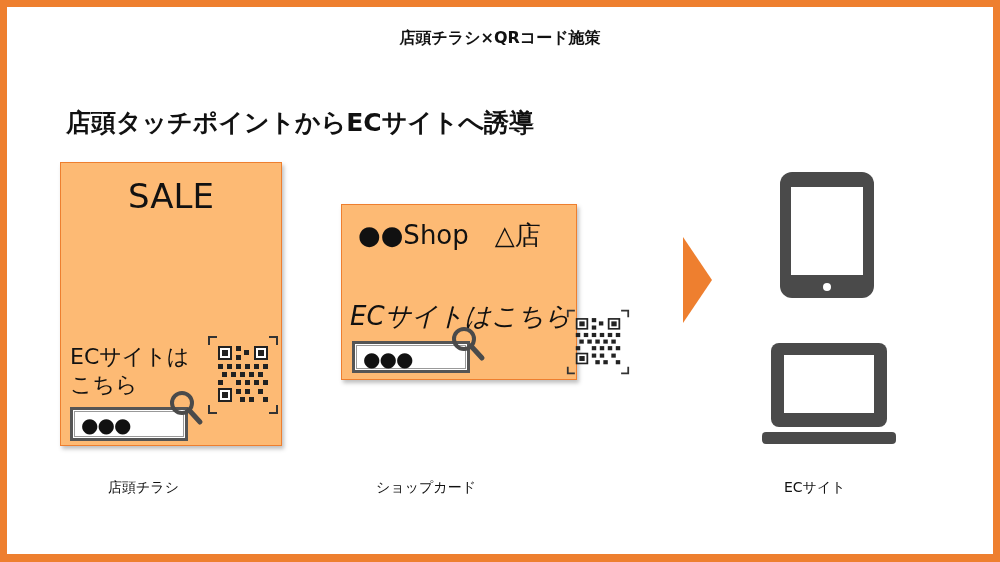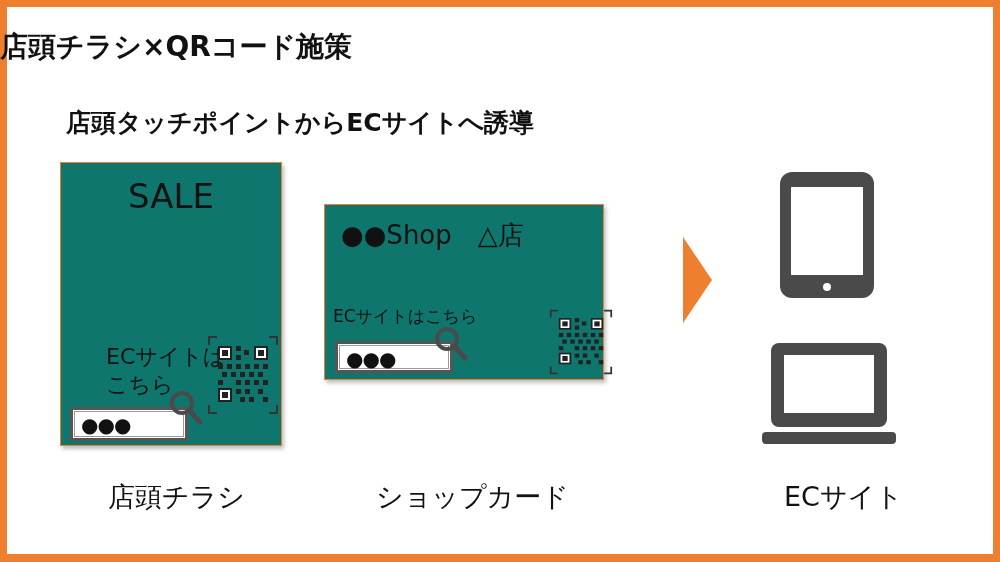--- a/index.html
+++ b/index.html
@@ -1,43 +1,43 @@
 <!DOCTYPE html>
 <html><head>
 <meta charset="utf-8">
 <style>
   html, body { margin:0; padding:0; }
   body { width:1000px; height:562px; position:relative; overflow:hidden; background:#ffffff;
          font-family:"DejaVu Sans","Liberation Sans",sans-serif; color:#111; }
   .frame { position:absolute; left:0; top:0; width:1000px; height:562px; box-sizing:border-box;
            border:7px solid #ee7f2f; border-bottom-width:8px; }
-  .title { position:absolute; left:0; width:1000px; top:28px; text-align:left; font-size:28px; font-weight:bold; letter-spacing:0px; }
+  .title { position:absolute; left:0; width:1000px; top:28px; text-align:center; font-size:16px; font-weight:bold; letter-spacing:0px; }
   .subtitle { position:absolute; left:66px; top:106px; font-size:25px; font-weight:bold; }
-  .card { position:absolute; background:#0f766e; border:1.5px solid #ee7f2f; box-sizing:border-box;
+  .card { position:absolute; background:#fdba74; border:1.5px solid #ee7f2f; box-sizing:border-box;
           box-shadow:2px 3px 4px rgba(0,0,0,0.25); }
   .flyer { left:60px; top:162px; width:222px; height:284px; }
-  .shopcard { left:324px; top:204px; width:280px; height:176px;text-align:center; }
+  .shopcard { left:341px; top:204px; width:236px; height:176px;text-align:center; }
   .flyer .sale { position:absolute; left:0; width:100%; top:14px; text-align:center; font-size:34px; line-height:38px; }
   .flyer .notice { position:absolute; left:28px; top:58px; font-size:32px; line-height:38px; }
-  .flyer .ec1 { position:absolute; left:9px; top:180px; font-size:22px; line-height:28px; width:140px;margin-left:36px; }
+  .flyer .ec1 { position:absolute; left:9px; top:180px; font-size:22px; line-height:28px; width:140px; }
   .searchbox { position:absolute; border:3px solid #555; box-sizing:border-box; background:#fff; }
   .searchbox .inner { position:absolute; left:1px; top:1px; right:1px; bottom:1px; border:1px solid #999; }
   .dots { position:absolute; left:8px; top:0px; font-size:20px; line-height:22px; letter-spacing:-1px; }
   .flyer .searchbox { left:9px; top:244px; width:118px; height:34px; }
   .flyer .dots { top:4px; }
   .mag { position:absolute; }
   .qr { position:absolute; }
   .shopcard .shopname { position:absolute; left:16px; top:14px; font-size:26px; line-height:32px; white-space:pre; }
-  .shopcard .ec2 { position:absolute; left:8px; top:98px; font-size:17px; line-height:26px; }
+  .shopcard .ec2 { position:absolute; left:8px; top:98px; font-size:26px; line-height:26px;font-style:italic; }
   .shopcard .searchbox { left:10px; top:136px; width:118px; height:32px; }
   .shopcard .dots { top:4px; }
   .arrow { position:absolute; left:683px; top:237px; width:0; height:0;
            border-top:43px solid transparent; border-bottom:43px solid transparent; border-left:29px solid #ee7f2f; }
   .device { position:absolute; }
-  .label { position:absolute; font-size:27px; top:479px; }
+  .label { position:absolute; font-size:14px; top:479px; }
 </style>
 </head>
 <body>
 
 <div class="frame"></div>
 
 <div class="title">店頭チラシ×QRコード施策</div>
 <div class="subtitle">店頭タッチポイントからECサイトへ誘導</div>
 
 <div class="card flyer">

